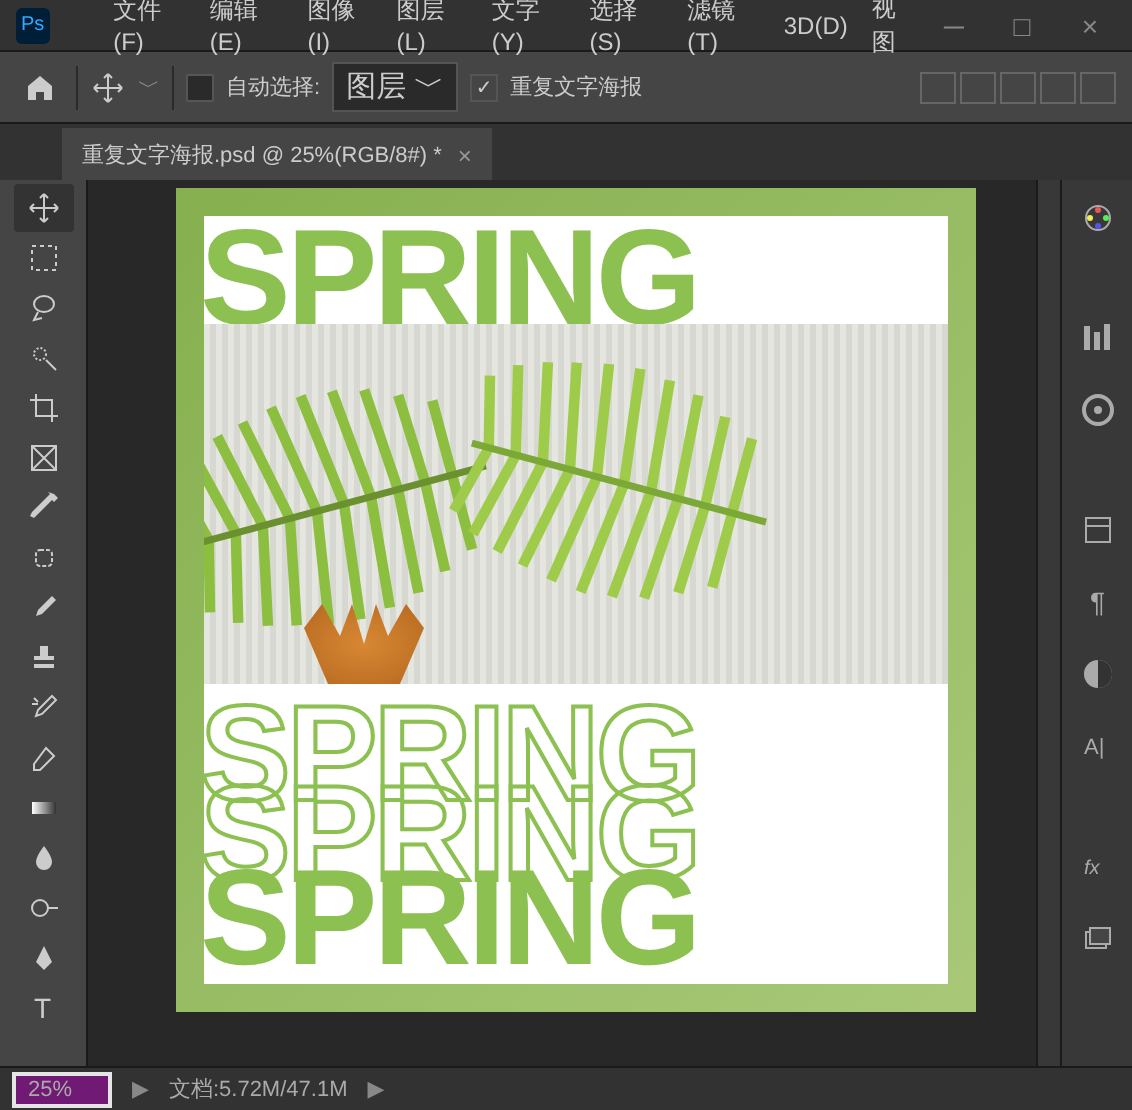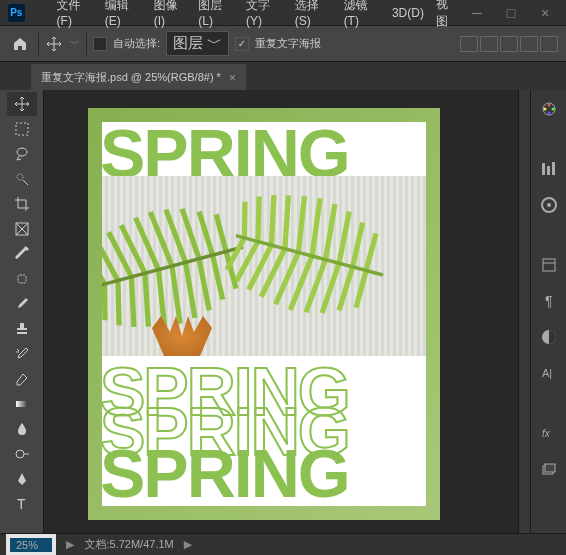--- a/index.html
+++ b/index.html
@@ -1,56 +1,56 @@
 <!DOCTYPE html>
 <html><head>
 <meta charset="utf-8">
 <style>
 *{margin:0;padding:0;box-sizing:border-box;font-family:"Microsoft YaHei",Arial,sans-serif;user-select:none}
 body{width:566px;height:555px;background:#323232;overflow:hidden;position:relative;font-size:11px;color:#ccc}
 .titlebar{height:26px;background:#323232;display:flex;align-items:center;padding:0 8px;border-bottom:1px solid #1a1a1a}
-.ps-logo{width:18px;height:18px;background:#001e36;border-radius:3px;display:flex;align-items:center;justify-content:center;color:#31a8ff;font-weight:bold;font-size:10px;margin-right:26px}
+.ps-logo{width:18px;height:18px;background:#001e36;border-radius:3px;display:flex;align-items:center;justify-content:center;color:#31a8ff;font-weight:normal;font-size:10px;margin-right:26px}
 .menu-item{padding:0 6px;color:#ccc;cursor:pointer;font-size:12px}
 .win-controls{margin-left:auto;display:flex;gap:8px}
 .win-btn{width:26px;height:18px;display:flex;align-items:center;justify-content:center;color:#888;cursor:pointer;font-size:14px}
 .options-bar{height:36px;background:#454545;border-bottom:1px solid #1a1a1a;display:flex;align-items:center;padding:0 8px;gap:6px}
 .home-btn{width:24px;height:24px;background:transparent;border:1px solid transparent;display:flex;align-items:center;justify-content:center;cursor:pointer}
 .opt-divider{width:1px;height:22px;background:#2a2a2a}
 .checkbox{width:14px;height:14px;background:#2a2a2a;border:1px solid #555;display:inline-flex;align-items:center;justify-content:center;cursor:pointer}
 .checkbox.checked{background:#454545}
 .checkbox.checked::after{content:"✓";color:#ccc;font-size:10px}
 .opt-label{font-size:11px;color:#ccc}
 .dropdown{background:#2a2a2a;border:1px solid #555;padding:2px 6px;display:flex;align-items:center;gap:4px;cursor:pointer;font-size:15px}
 .tab-bar{height:28px;background:#323232;display:flex;align-items:flex-end;padding-left:31px}
 .doc-tab{background:#454545;padding:5px 10px;font-size:11px;color:#ccc;display:flex;align-items:center;gap:8px;border-top:1px solid #454545}
 .close-x{cursor:pointer;color:#999;font-size:12px}
 .main-area{position:absolute;top:90px;left:0;right:0;bottom:22px;display:flex}
 .toolbar{width:44px;background:#454545;border-right:1px solid #1a1a1a;display:flex;flex-direction:column;padding:2px;gap:1px}
 .tool{width:30px;height:24px;display:flex;align-items:center;justify-content:center;cursor:pointer;border-radius:2px;color:#ccc;margin-left:5px}
 .tool.active{background:#333}
 .canvas-area{flex:1;background:#282828;position:relative;overflow:hidden}
-.artboard{position:absolute;left:44px;top:18px;width:352px;height:412px;background:linear-gradient(135deg,#86b04f,#a8c878);padding:14px}
+.artboard{position:absolute;left:44px;top:4px;width:400px;height:412px;background:linear-gradient(135deg,#86b04f,#a8c878);padding:14px}
 .artboard-inner{background:#fff;width:100%;height:100%;position:relative;overflow:hidden}
 .spring-text{position:absolute;font-family:Arial,Helvetica,sans-serif;font-weight:900;font-size:68px;letter-spacing:-2px;white-space:nowrap}
 .t1{top:-8px;left:-2px;color:#8cc152}
 .photo{position:absolute;top:54px;left:0;right:0;height:180px;background:linear-gradient(180deg,#e8e8e4 0%,#ddd 100%);overflow:hidden}
 .blinds{position:absolute;inset:0;background:repeating-linear-gradient(90deg,#e6e6e0 0px,#e6e6e0 3px,#d8d8d2 3px,#d8d8d2 6px)}
 .leaf{position:absolute;width:180px;height:140px}
 .leaf svg{width:100%;height:100%}
 .leaf1{left:-20px;top:20px;transform:rotate(-15deg)}
 .leaf2{left:120px;top:10px;transform:rotate(15deg)}
 .orange-plant{position:absolute;bottom:0;left:50px;width:60px;height:40px;background:radial-gradient(ellipse at center,#d88833,#b56820);clip-path:polygon(20% 100%,0% 30%,15% 0%,30% 40%,40% 0%,50% 50%,60% 0%,70% 40%,85% 0%,100% 30%,80% 100%)}
 .t2{top:230px;left:-2px;color:transparent;-webkit-text-stroke:2px #8cc152}
 .t3{top:270px;left:-2px;color:transparent;-webkit-text-stroke:2px #8cc152}
 .t4{top:312px;left:-2px;color:#8cc152}
 .right-panel{width:36px;background:#383838;border-left:1px solid #1a1a1a;display:flex;flex-direction:column;align-items:center;padding-top:8px;gap:14px}
 .collapse-strip{width:12px;background:#383838;border-left:1px solid #1a1a1a}
 .panel-icon{width:22px;height:22px;display:flex;align-items:center;justify-content:center;cursor:pointer;color:#aaa}
 .status-bar{position:absolute;bottom:0;left:0;right:0;height:22px;background:#323232;border-top:1px solid #1a1a1a;display:flex;align-items:center;padding:0 6px;font-size:11px;color:#aaa;gap:10px}
-.zoom-field{background:#0c4a6e;border:4px solid #e5e5e5;padding:1px 6px;width:50px}
+.zoom-field{background:#701a75;border:2px solid #e5e5e5;padding:1px 6px;width:50px}
 svg{display:block}
 .layout-icons{display:flex;gap:2px;margin-left:auto}
 .layout-btn{width:18px;height:16px;border:1px solid #666;cursor:pointer}
 </style>
 </head>
 <body>
 
 <div class="titlebar">
   <div class="ps-logo">Ps</div>
   <div class="menu-item">文件(F)</div>

